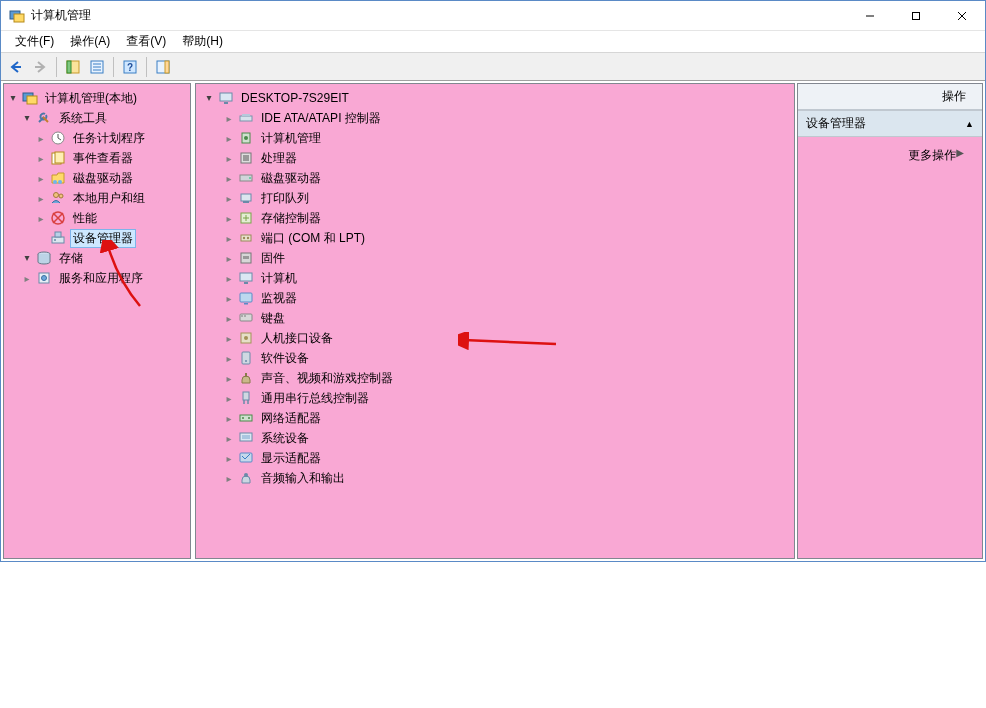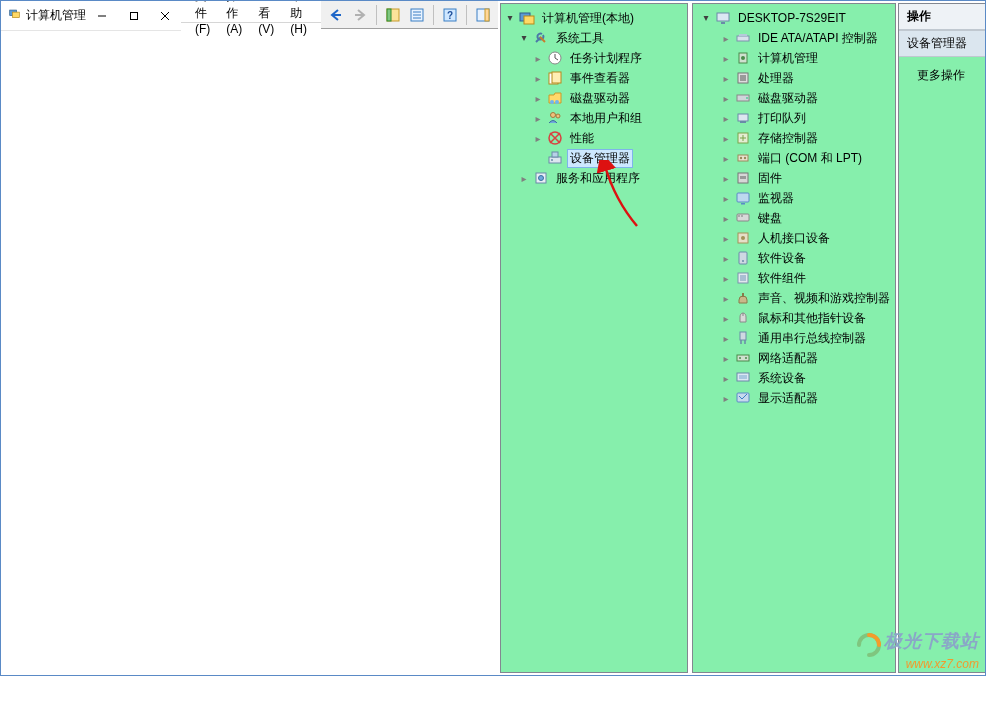--- a/index.html
+++ b/index.html
@@ -1,41 +1,41 @@
 <!DOCTYPE html>
 <html><head>
 <meta charset="utf-8">
 <style>
   * { box-sizing: border-box; }
   html, body { margin: 0; padding: 0; font-family: "Microsoft YaHei", "Segoe UI", Tahoma, sans-serif; font-size: 12px; color: #000; background: #fff; }
-  .window { width: 986px; height: 676px; border: 1px solid #5a8ac6; position: relative; overflow: hidden; display: flex; flex-direction: row; }
+  .window { width: 986px; height: 562px; border: 1px solid #5a8ac6; position: relative; overflow: hidden; display: flex; flex-direction: column; }
   
   .titlebar { height: 30px; display: flex; align-items: center; background: #fff; border-bottom: 1px solid #e5e5e5; }
   .titlebar .title-icon { width: 16px; height: 16px; margin: 0 6px 0 8px; }
   .titlebar .title-text { flex: 0 0 auto; font-size: 12px; }
   .titlebar .spacer { flex: 1; }
   .winbtn { width: 46px; height: 30px; display: flex; align-items: center; justify-content: center; }
   .winbtn svg { width: 10px; height: 10px; }
   
   .menubar { height: 22px; display: flex; align-items: center; padding: 0 6px; border-bottom: 1px solid #d6d6d6; background: #fff; }
   .menuitem { padding: 2px 8px; cursor: default; }
   
   .toolbar { height: 28px; display: flex; align-items: center; padding: 2px 4px; border-bottom: 1px solid #a0a0a0; background: #f0f0f0; gap: 2px; }
   .tbtn { width: 22px; height: 22px; display: flex; align-items: center; justify-content: center; border: 1px solid transparent; }
   .tsep { width: 1px; height: 20px; background: #c0c0c0; margin: 0 3px; }
   
   .workarea { flex: 1; display: flex; min-height: 0; }
-  .panel { border: 1px solid #828790; background: #86efac; margin: 2px; position: relative; overflow: auto; }
+  .panel { border: 1px solid #828790; background: #f9a8d4; margin: 2px; position: relative; overflow: auto; }
   .left-panel { width: 188px; flex: 0 0 188px; }
   .center-panel { flex: 1; }
   .right-panel { width: 186px; flex: 0 0 186px; display: flex; flex-direction: column; margin-left: 0; }
-  .right-header { background: #eef2f6; border-bottom: 1px solid #c0c8d0; padding: 4px 8px; font-weight: bold; }
+  .right-header { background: #eef2f6; border-bottom: 1px solid #c0c8d0; padding: 4px 16px; font-weight: normal; text-align: right; }
   .right-subheader { background: #dbe6ef; border-top: 1px solid #c0c8d0; border-bottom: 1px solid #c0c8d0; padding: 4px 8px; display:flex; align-items:center; justify-content:space-between; }
   .right-subheader .tri { font-size: 9px; }
-  .right-body { flex: 1; padding: 6px 0; }
+  .right-body { flex: 1; padding: 6px 0; text-align: right; }
   .right-action { padding: 4px 18px; cursor: default; }
   
   .tree { padding: 4px 2px; }
   .row { display: flex; align-items: center; height: 20px; white-space: nowrap; cursor: default; }
   .indent { display: inline-block; }
   .twisty { width: 14px; height: 14px; display: inline-flex; align-items: center; justify-content: center; color: #6a6a6a; font-size: 10px; }
   .twisty.expanded::before { content: "▾"; color: #404040; transform: translateY(-1px); }
   .twisty.collapsed::before { content: "▸"; color: #808080; }
   .twisty.none { visibility: hidden; }
   .node-icon { width: 16px; height: 16px; margin: 0 4px 0 2px; display: inline-flex; align-items:center; justify-content:center; }
@@ -222,20 +222,31 @@
               <svg viewBox="0 0 16 16">
                 <rect x="2" y="7" width="12" height="6" fill="#dce6ef" stroke="#6a8aa8"></rect>
                 <rect x="5" y="2" width="6" height="5" fill="#b8d2e8" stroke="#6a8aa8"></rect>
                 <circle cx="5" cy="10" r="1" fill="#6a8aa8"></circle>
               </svg>
             </span>
           <span class="label">设备管理器</span>
         </div>
         <div class="row">
           <span class="indent" style="width:14px"></span>
+          <span class="twisty expanded"></span>
+          <span class="node-icon">
+              <svg viewBox="0 0 16 16">
+                <ellipse cx="8" cy="4" rx="6" ry="2" fill="#cde" stroke="#678"></ellipse>
+                <path d="M2 4v8a6 2 0 0 0 12 0V4" fill="#bcd3e6" stroke="#678"></path>
+              </svg>
+            </span>
+          <span class="label">存储</span>
+        </div>
+        <div class="row">
+          <span class="indent" style="width:14px"></span>
           <span class="twisty collapsed"></span>
           <span class="node-icon">
               <svg viewBox="0 0 16 16">
                 <rect x="3" y="3" width="10" height="10" fill="#e8eef6" stroke="#6a8aa8"></rect>
                 <circle cx="8" cy="8" r="2.5" fill="#6fa8dc" stroke="#3a6fa0"></circle>
               </svg>
             </span>
           <span class="label">服务和应用程序</span>
         </div>
       </div>
@@ -351,20 +362,31 @@
                 <rect x="5" y="6" width="6" height="3" fill="#999"></rect>
               </svg>
             </span>
             <span class="label">固件</span>
           </div>
           <div class="row">
             <span class="indent" style="width:24px"></span>
             <span class="twisty collapsed"></span>
             <span class="node-icon">
               <svg viewBox="0 0 16 16">
+                <rect x="2" y="3" width="12" height="8" fill="#dbe7f3" stroke="#6a8aa8"></rect>
+                <rect x="6" y="12" width="4" height="2" fill="#6a8aa8"></rect>
+              </svg>
+            </span>
+            <span class="label">计算机</span>
+          </div>
+          <div class="row">
+            <span class="indent" style="width:24px"></span>
+            <span class="twisty collapsed"></span>
+            <span class="node-icon">
+              <svg viewBox="0 0 16 16">
                 <rect x="2" y="3" width="12" height="9" rx="1" fill="#bcd8ef" stroke="#5a8ac6"></rect>
                 <rect x="6" y="13" width="4" height="1.5" fill="#5a8ac6"></rect>
               </svg>
             </span>
             <span class="label">监视器</span>
           </div>
           <div class="row">
             <span class="indent" style="width:24px"></span>
             <span class="twisty collapsed"></span>
             <span class="node-icon">
@@ -396,47 +418,25 @@
                 <circle cx="8" cy="11" r="1" fill="#6a8aa8"></circle>
               </svg>
             </span>
             <span class="label">软件设备</span>
           </div>
           <div class="row">
             <span class="indent" style="width:24px"></span>
             <span class="twisty collapsed"></span>
             <span class="node-icon">
               <svg viewBox="0 0 16 16">
-                <rect x="3" y="3" width="10" height="10" fill="#e2e8ee" stroke="#7a93ab"></rect>
-                <rect x="5" y="5" width="6" height="6" fill="#a9bed2"></rect>
-              </svg>
-            </span>
-            <span class="label">软件组件</span>
-          </div>
-          <div class="row">
-            <span class="indent" style="width:24px"></span>
-            <span class="twisty collapsed"></span>
-            <span class="node-icon">
-              <svg viewBox="0 0 16 16">
                 <path d="M4 10a4 4 0 0 1 8 0v3H4z" fill="#c9b88a" stroke="#8a7a4a"></path>
                 <rect x="7" y="3" width="2" height="4" fill="#8a7a4a"></rect>
               </svg>
             </span>
             <span class="label">声音、视频和游戏控制器</span>
-          </div>
-          <div class="row">
-            <span class="indent" style="width:24px"></span>
-            <span class="twisty collapsed"></span>
-            <span class="node-icon">
-              <svg viewBox="0 0 16 16">
-                <path d="M8 3c-2 0-3 2-3 4v5h6V7c0-2-1-4-3-4z" fill="#d9d9d9" stroke="#888"></path>
-                <rect x="7.5" y="3" width="1" height="3" fill="#888"></rect>
-              </svg>
-            </span>
-            <span class="label">鼠标和其他指针设备</span>
           </div>
           <div class="row">
             <span class="indent" style="width:24px"></span>
             <span class="twisty collapsed"></span>
             <span class="node-icon">
               <svg viewBox="0 0 16 16">
                 <rect x="5" y="2" width="6" height="8" fill="#cfd8e2" stroke="#6a8aa8"></rect>
                 <path d="M6 10v4M10 10v4" stroke="#6a8aa8" stroke-width="1.5"></path>
               </svg>
             </span>
@@ -468,20 +468,31 @@
           <div class="row">
             <span class="indent" style="width:24px"></span>
             <span class="twisty collapsed"></span>
             <span class="node-icon">
               <svg viewBox="0 0 16 16">
                 <rect x="2" y="3" width="12" height="9" rx="1" fill="#c6d9ec" stroke="#5a8ac6"></rect>
                 <path d="M4 6l3 3 5-5" stroke="#3a7fc4" fill="none"></path>
               </svg>
             </span>
             <span class="label">显示适配器</span>
+          </div>
+          <div class="row">
+            <span class="indent" style="width:24px"></span>
+            <span class="twisty collapsed"></span>
+            <span class="node-icon">
+              <svg viewBox="0 0 16 16">
+                <path d="M4 10a4 4 0 0 1 8 0v3H4z" fill="#cad6e2" stroke="#6a8aa8"></path>
+                <circle cx="8" cy="5" r="2" fill="#6a8aa8"></circle>
+              </svg>
+            </span>
+            <span class="label">音频输入和输出</span>
           </div>
         </div>
 
       <svg class="arrow" style="left:262px; top:248px;" width="100" height="20">
           <defs>
             <marker id="ah2" markerWidth="10" markerHeight="8" refX="2" refY="4" orient="auto">
               <path d="M0 0 L10 4 L0 8 z" fill="#d11"></path>
             </marker>
           </defs>
           <path d="M98 12 L6 8" stroke="#d11" stroke-width="2.5" fill="none" marker-end="url(#ah2)"></path>
@@ -497,24 +508,14 @@
       <div class="right-body">
         <div class="right-action">
           <span>更多操作</span>
           <span style="float:right; color:#555; font-size:10px;">▶</span>
         </div>
       </div>
     </div>
 
   </div>
 
-  <div class="watermark">
-    <div>
-      <svg width="26" height="26" viewBox="0 0 26 26">
-          <path d="M4 14 A10 10 0 1 1 14 24" fill="none" stroke="#7fc67f" stroke-width="4" stroke-linecap="round"></path>
-          <path d="M14 4 A10 10 0 0 1 24 14" fill="none" stroke="#f39c2c" stroke-width="4" stroke-linecap="round"></path>
-        </svg>
-      <span class="brand">极光下载站</span>
-    </div>
-    <div class="url">www.xz7.com</div>
-  </div>
 
 </div>
 
 </body></html>

